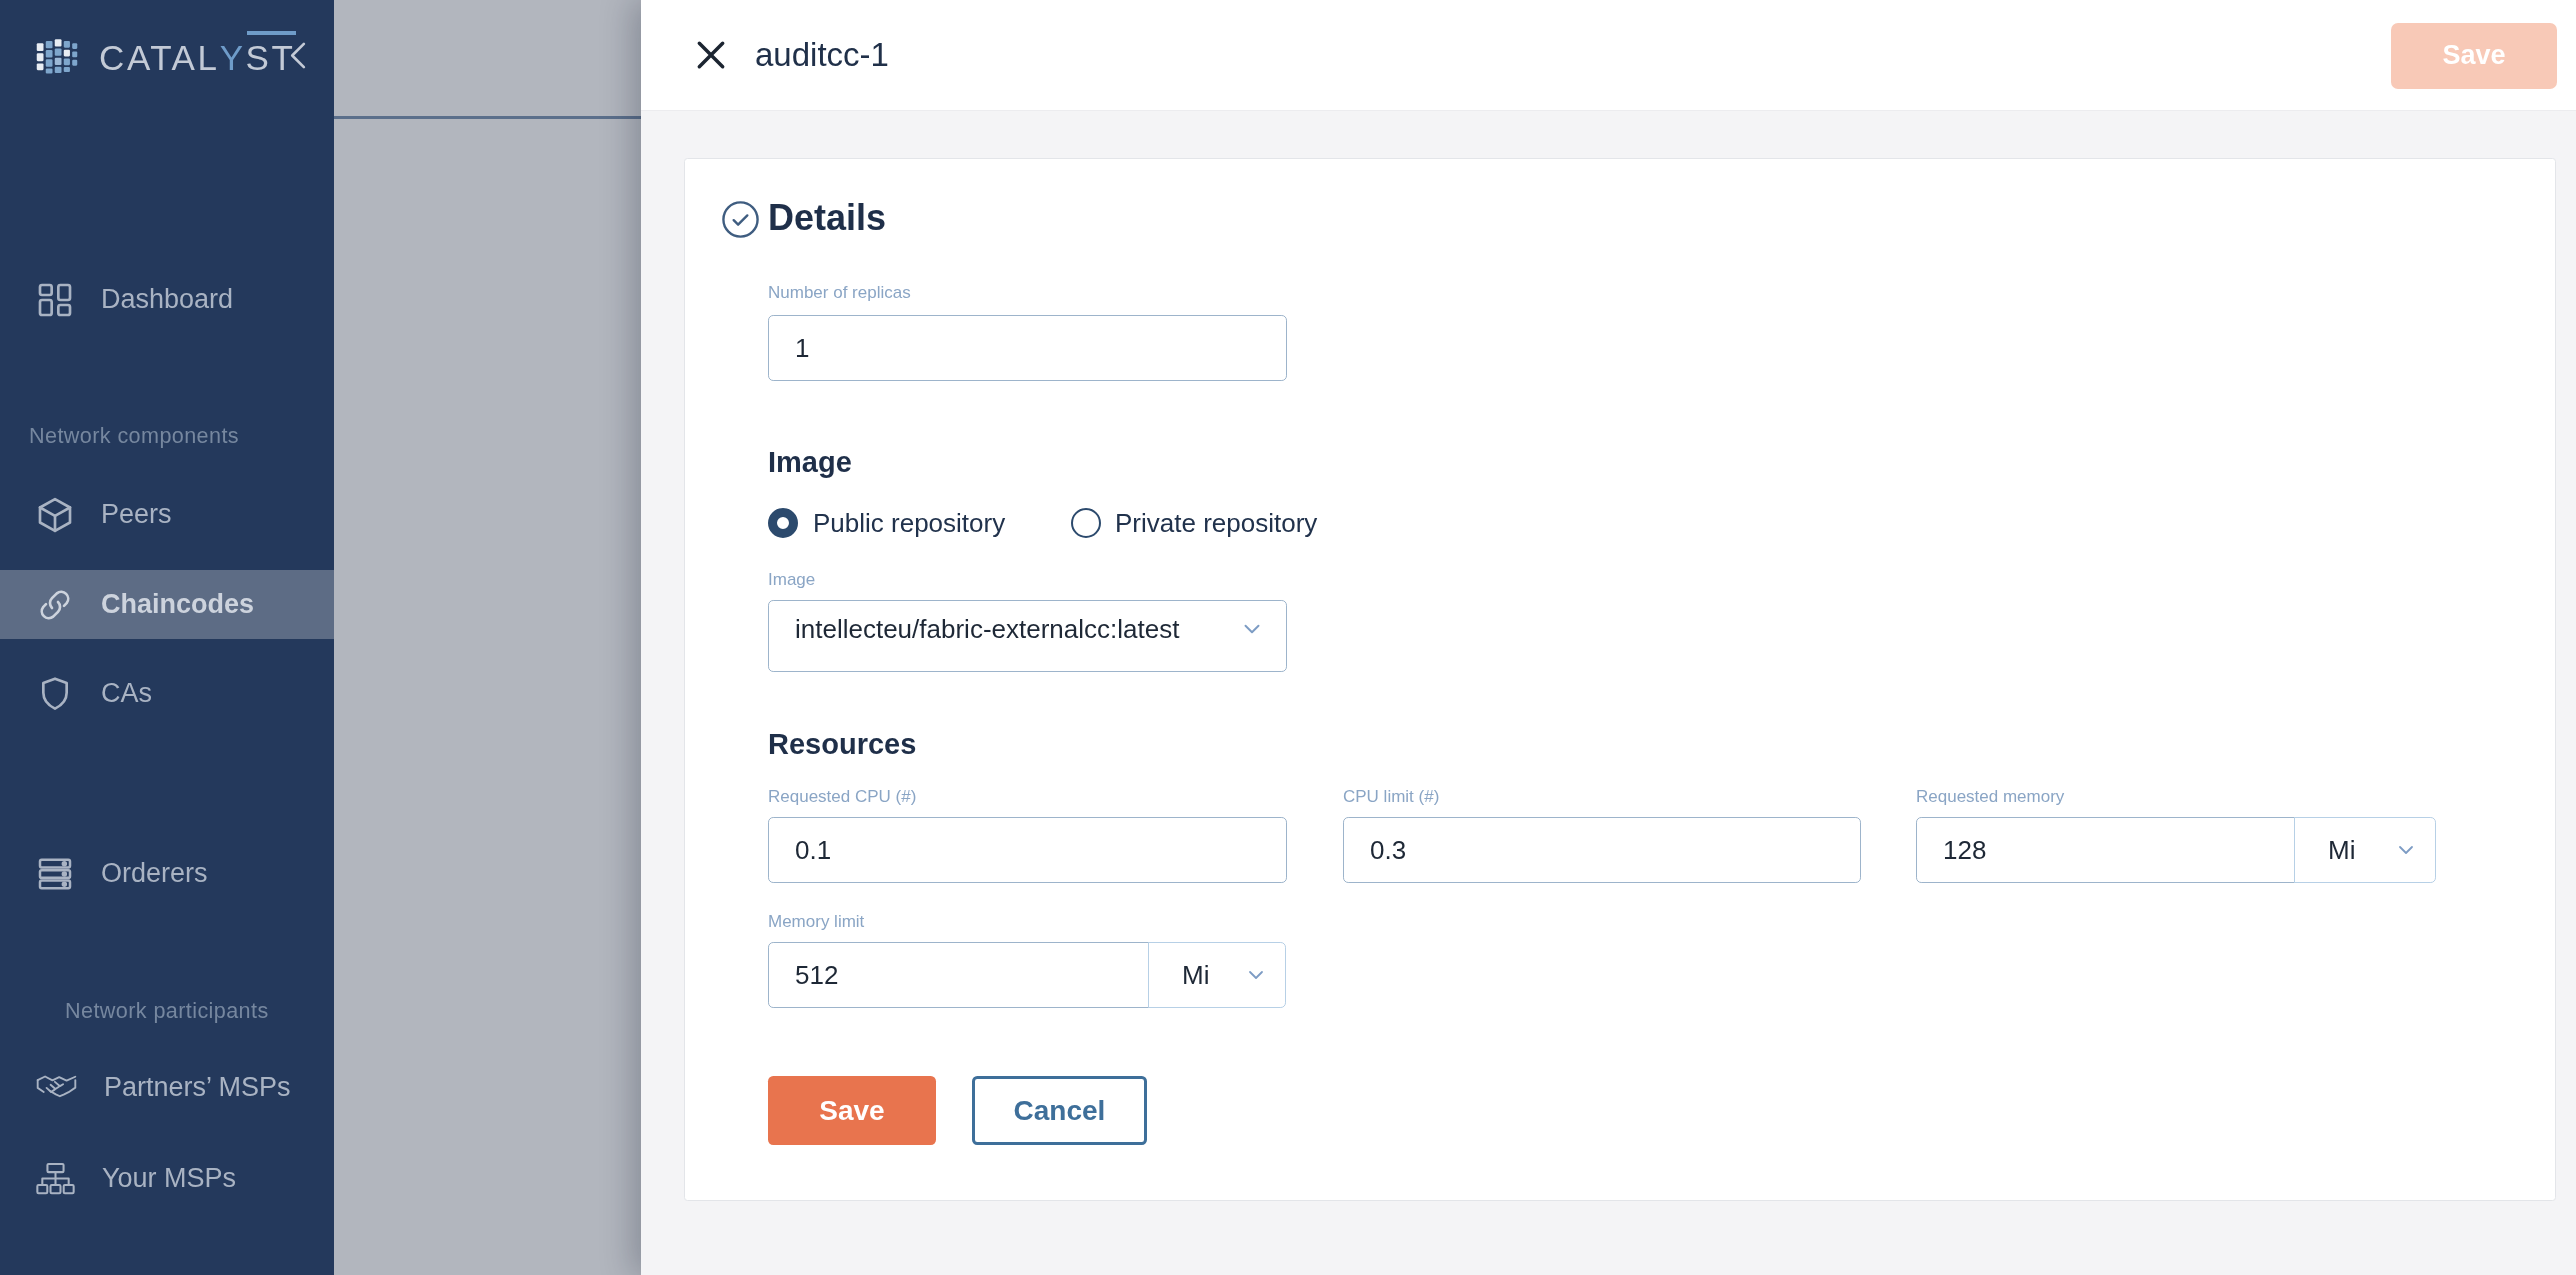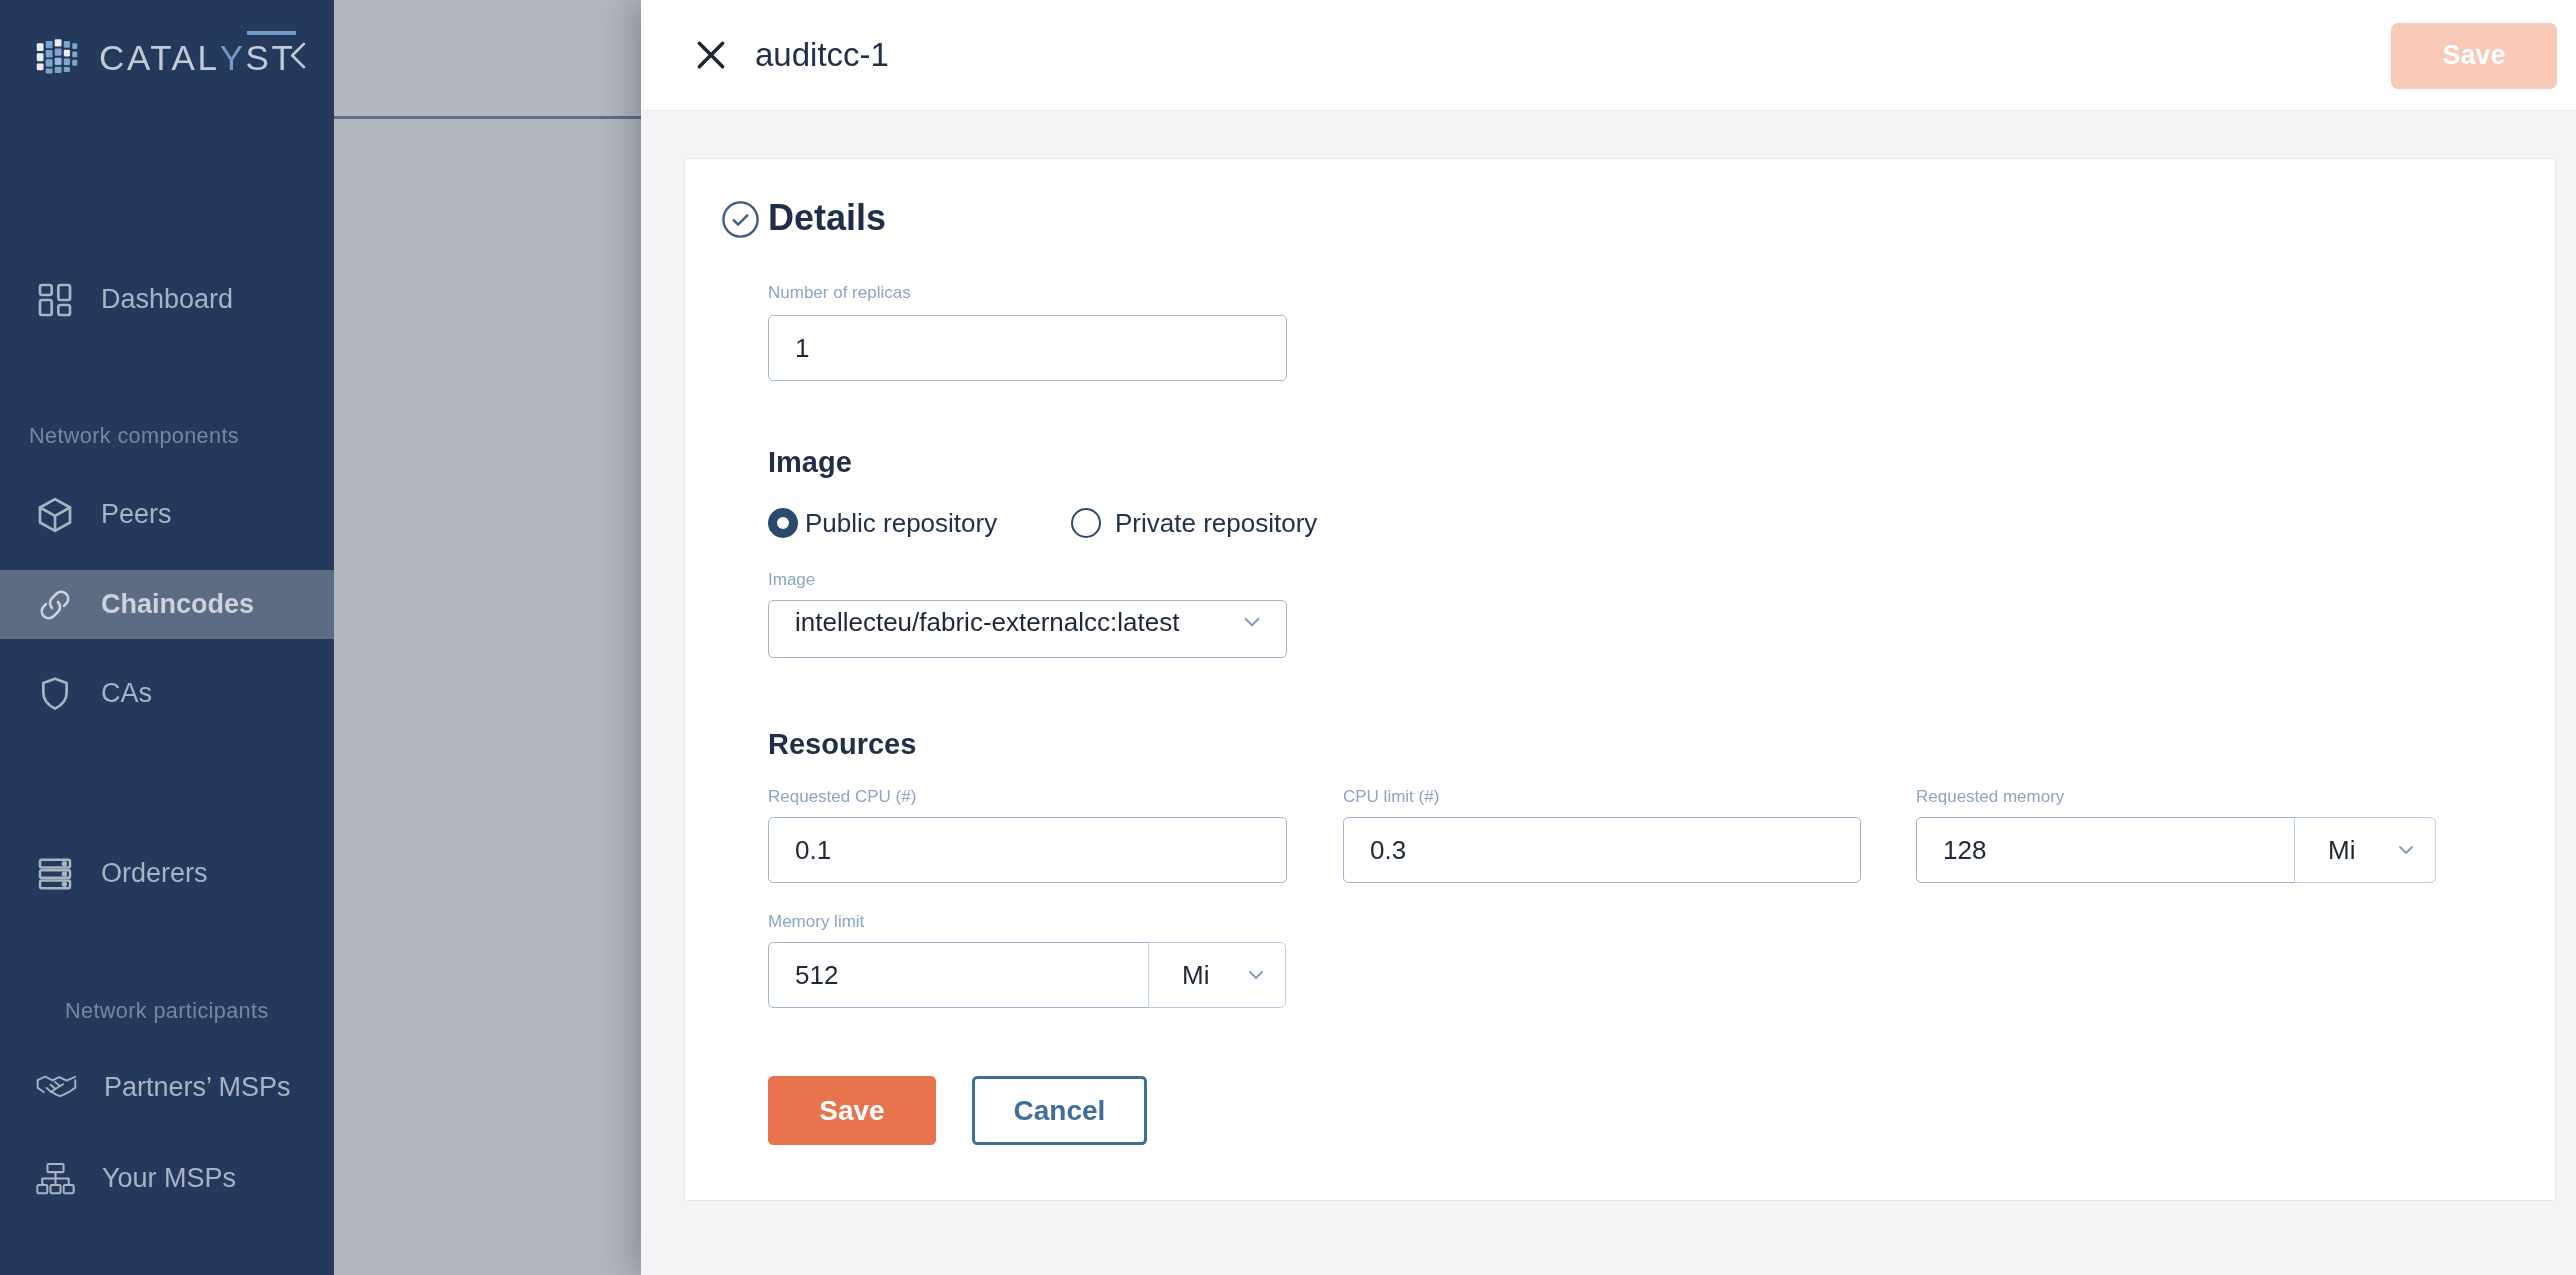--- a/index.html
+++ b/index.html
@@ -52,21 +52,21 @@
   .form-card { position: absolute; left: 43px; top: 158px; width: 1872px; height: 1043px; background: #ffffff; border: 1.7px solid #e3e5e9; border-radius: 3.5px; }
   .check-icon { position: absolute; left: 35px; top: 40px; width: 41px; height: 41px; color: #3f5d80; }
   .h-details { position: absolute; left: 83px; top: 38px; font-size: 36px; font-weight: 700; color: #1f2f49; }
   .field-label { position: absolute; font-size: 17px; color: #8aa5c5; white-space: nowrap; }
   .h-sub { position: absolute; left: 83px; font-size: 29px; font-weight: 700; color: #1f2f49; }
   .text-input { position: absolute; height: 66px; border: 1.7px solid #9db4cb; border-radius: 5.2px; background: #fff; font-family: inherit; font-size: 26px; color: #1e2836; padding: 0 17.3px 0 26px; outline: none; }
   .radio { position: absolute; width: 30px; height: 30px; border-radius: 50%; background: #fff; cursor: pointer; }
   .radio.selected { border: 9.5px solid #2c4a6d; }
   .radio.unselected { border: 2.6px solid #2c4a6d; }
   .radio-label { position: absolute; font-size: 26px; color: #21324c; line-height: 31px; white-space: nowrap; }
-  .select-box { position: absolute; height: 58px; border: 1.7px solid #9db4cb; border-radius: 5.2px; background: #fff; display: flex; align-items: center; padding: 0 21px 14px 26px; font-size: 26px; color: #1e2836; cursor: pointer; }
+  .select-box { position: absolute; height: 72px; border: 1.7px solid #9db4cb; border-radius: 5.2px; background: #fff; display: flex; align-items: center; padding: 0 21px 14px 26px; font-size: 26px; color: #1e2836; cursor: pointer; }
   .select-box .spacer { flex: 1; }
   .unit-box { position: absolute; height: 66px; border: 1.7px solid #b7d0e6; border-radius: 0 5.2px 5.2px 0; background: #fff; display: flex; align-items: center; padding: 0 17.3px 0 33px; font-size: 26px; color: #1e2836; cursor: pointer; }
   .unit-box .spacer { flex: 1; }
   .chev { color: #7d9cc4; }
   .bg-chev { color: #9aa3b2; }
   .btn-save { position: absolute; left: 83px; top: 917px; width: 168px; height: 69px; background: #e8744e; color: #fff; font-family: inherit; font-size: 28px; font-weight: 700; border: none; border-radius: 5.2px; cursor: pointer; }
   .btn-cancel { position: absolute; left: 287px; top: 917px; width: 175px; height: 69px; background: #fff; color: #3e6f9a; font-family: inherit; font-size: 28px; font-weight: 700; border: 3.5px solid #3e6f9a; border-radius: 5.2px; cursor: pointer; }
 </style>
 </head>
 <body>
@@ -252,21 +252,21 @@
           <path d="M8 12.4 l2.6 2.6 L16 9.6"></path>
         </svg>
       <div class="h-details">Details</div>
 
       <div class="field-label" style="left:83px;top:124px;">Number of replicas</div>
       <input class="text-input" style="left: 83px; top: 156px; width: 519px;" value="1">
 
       <div class="h-sub" style="top:287px;">Image</div>
 
       <div class="radio selected" style="left:83px;top:349px;"></div>
-      <div class="radio-label" style="left:120px;top:349px;">Public repository</div>
+      <div class="radio-label" style="left:128px;top:349px;">Public repository</div>
       <div class="radio unselected" style="left:386px;top:349px;"></div>
       <div class="radio-label" style="left:430px;top:349px;">Private repository</div>
 
       <div class="field-label" style="left:83px;top:411px;">Image</div>
       <div class="select-box" style="left:83px;top:441px;width:519px;">
         <span>intellecteu/fabric-externalcc:latest</span>
         <span class="spacer"></span>
         <svg class="chev" width="26" height="26" viewBox="0 0 24 24" fill="none" stroke="currentColor" stroke-width="1.8" stroke-linecap="round" stroke-linejoin="round">
             <polyline points="6,9 12,15 18,9"></polyline>
           </svg>

